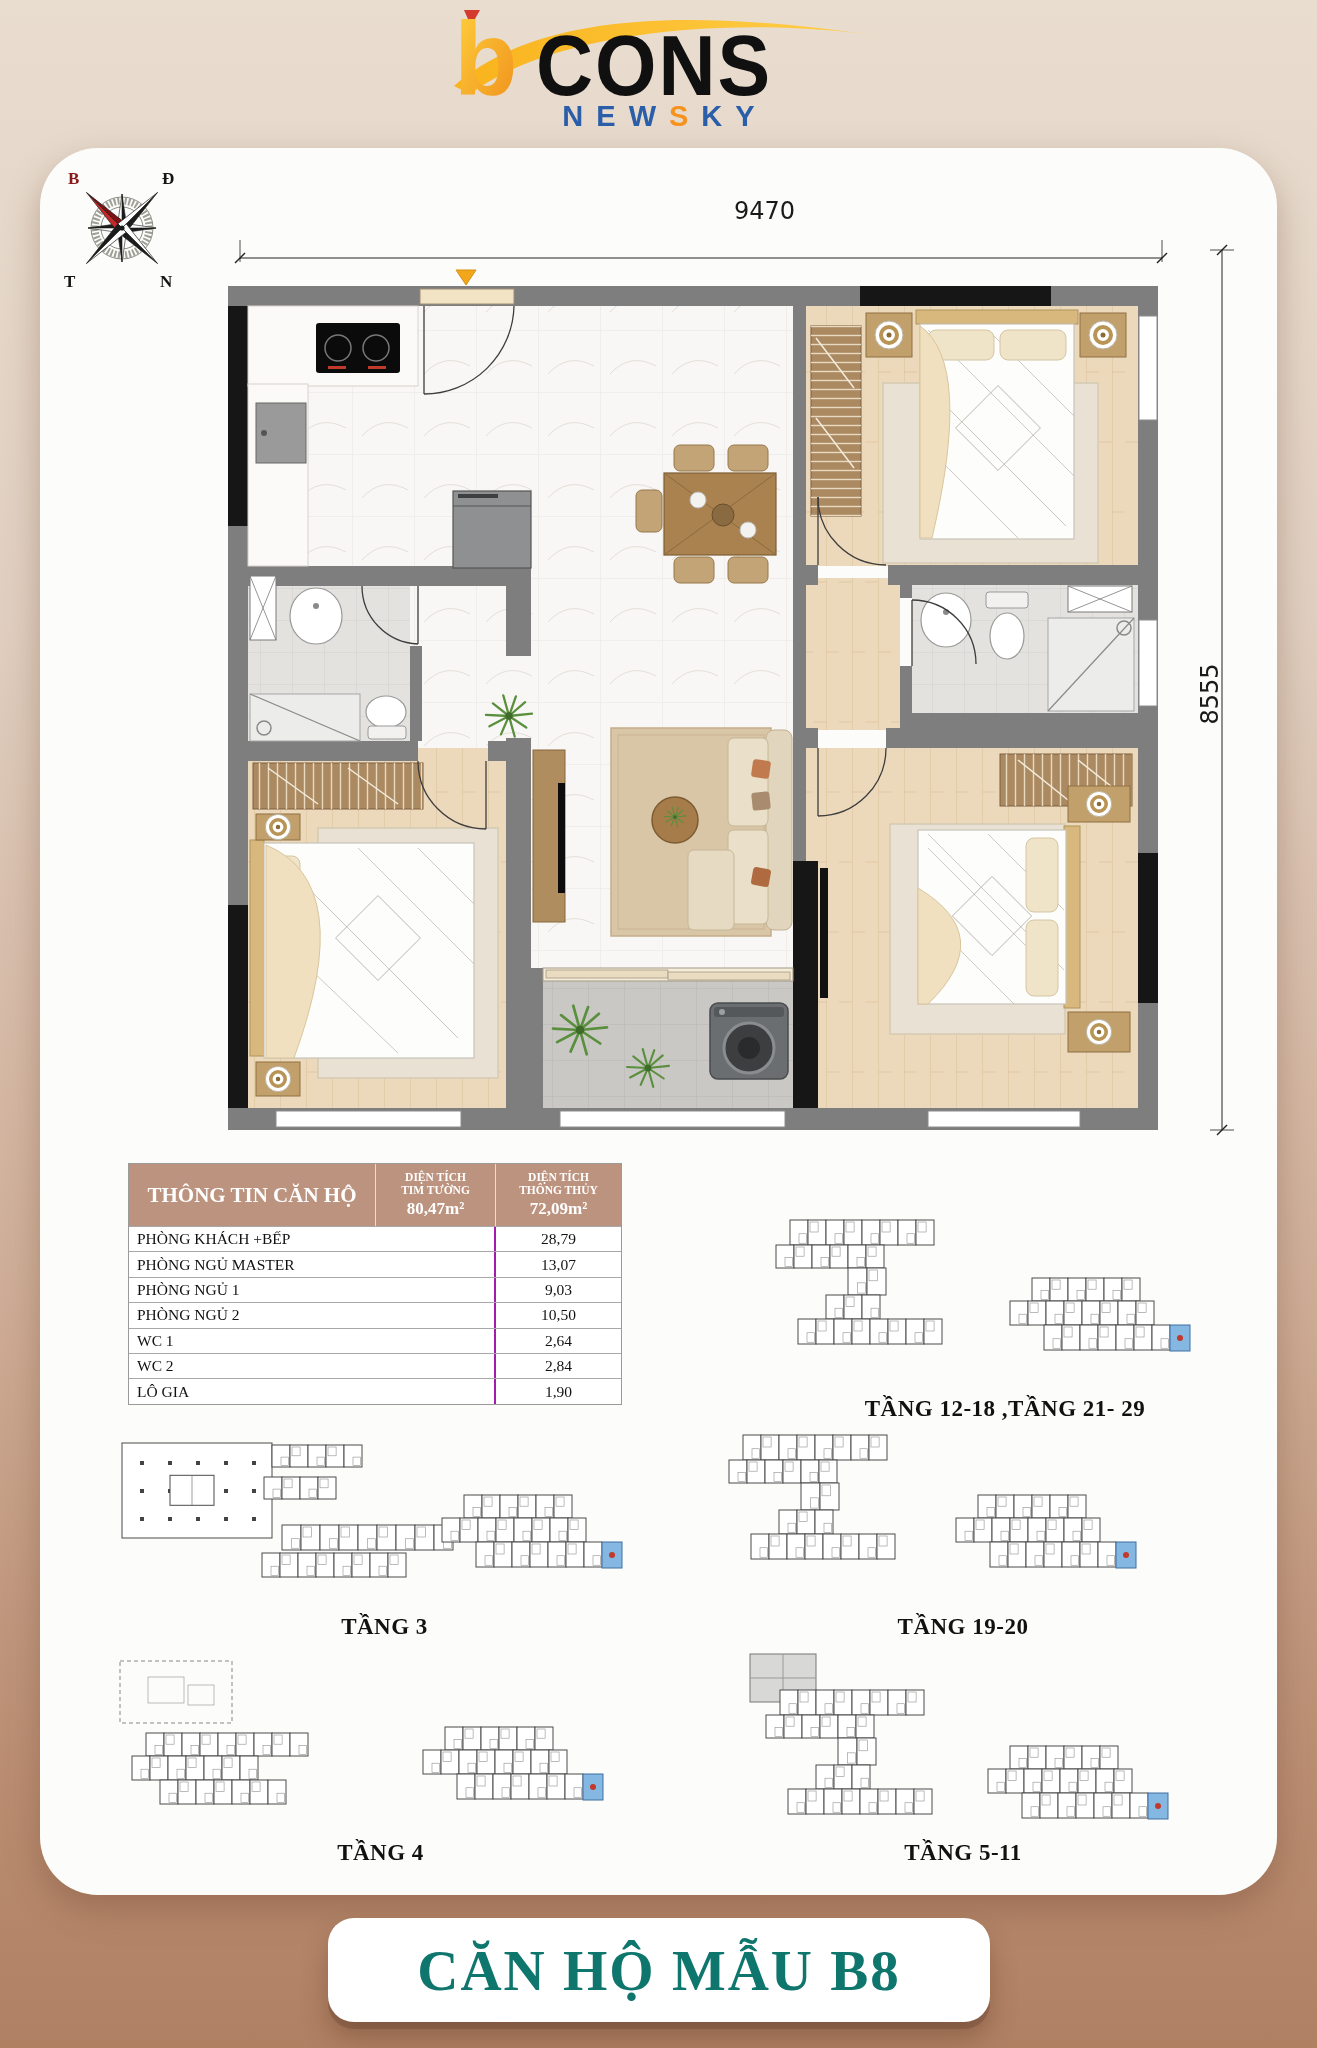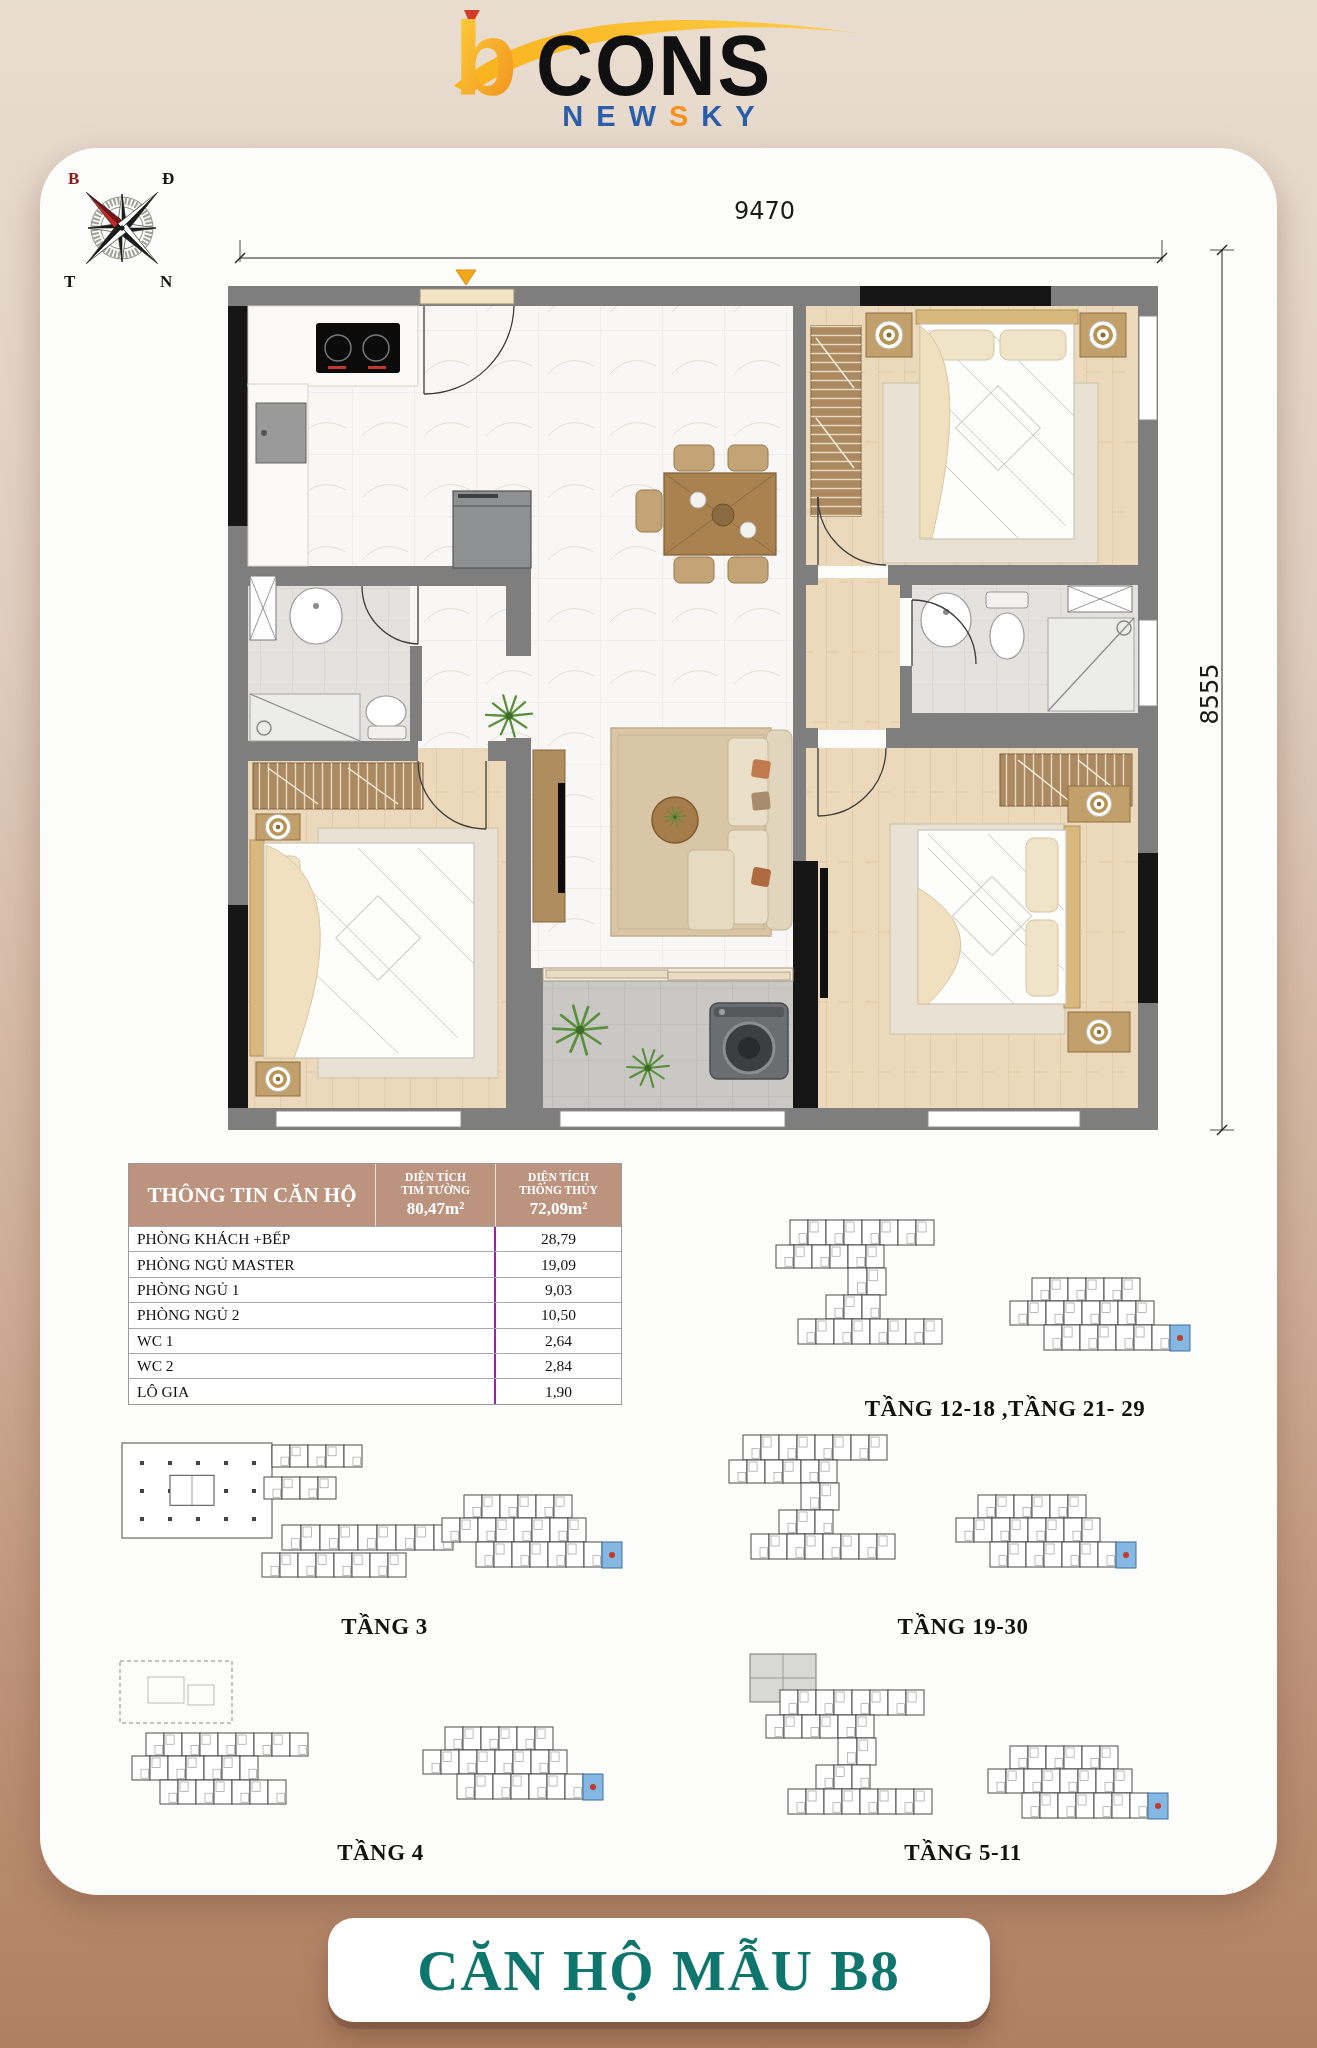--- a/index.html
+++ b/index.html
@@ -399,21 +399,21 @@
         <span>THÔNG THỦY</span>
         <span class="it-hval">72,09m²</span>
       </div>
     </div>
     <div class="it-row">
       <div class="lbl">PHÒNG KHÁCH +BẾP</div>
       <div class="val">28,79</div>
     </div>
     <div class="it-row">
       <div class="lbl">PHÒNG NGỦ MASTER</div>
-      <div class="val">19,09</div>
+      <div class="val">13,07</div>
     </div>
     <div class="it-row">
       <div class="lbl">PHÒNG NGỦ 1</div>
       <div class="val">9,03</div>
     </div>
     <div class="it-row">
       <div class="lbl">PHÒNG NGỦ 2</div>
       <div class="val">10,50</div>
     </div>
     <div class="it-row">
@@ -743,21 +743,21 @@
       <rect x="358" y="121" width="8.1" height="10" class="ud"></rect>
       <rect x="374" y="119" width="18" height="25" class="u"></rect>
       <rect x="383" y="132.75" width="7.56" height="9.5" class="ud"></rect>
       <rect x="392" y="119" width="18" height="25" class="u"></rect>
       <rect x="394" y="121" width="8.1" height="10" class="ud"></rect>
       <rect x="410" y="119" width="18" height="25" class="u"></rect>
       <rect x="419" y="132.75" width="7.56" height="9.5" class="ud"></rect>
       <rect x="428" y="119" width="20" height="26" class="ub"></rect>
       <circle cx="438" cy="132" r="3" fill="#c0392b"></circle>
     </svg>
-  <div class="kp-label" style="left:688px;top:1614px;width:550px;">TẦNG 19-30</div>
+  <div class="kp-label" style="left:688px;top:1614px;width:550px;">TẦNG 19-20</div>
 
   <svg id="mp3" class="abs" style="left:108px;top:1655px;" width="545" height="190">
       <rect x="12" y="6" width="112" height="62" fill="none" stroke="#888" stroke-dasharray="4 3"></rect>
       <rect x="40" y="22" width="36" height="26" class="ud"></rect>
       <rect x="80" y="30" width="26" height="20" class="ud"></rect>
       <rect x="38" y="78" width="18" height="23" class="u"></rect>
       <rect x="47" y="90.65" width="7.56" height="8.74" class="ud"></rect>
       <rect x="56" y="78" width="18" height="23" class="u"></rect>
       <rect x="58" y="80" width="8.1" height="9.200000000000001" class="ud"></rect>
       <rect x="74" y="78" width="18" height="23" class="u"></rect>

